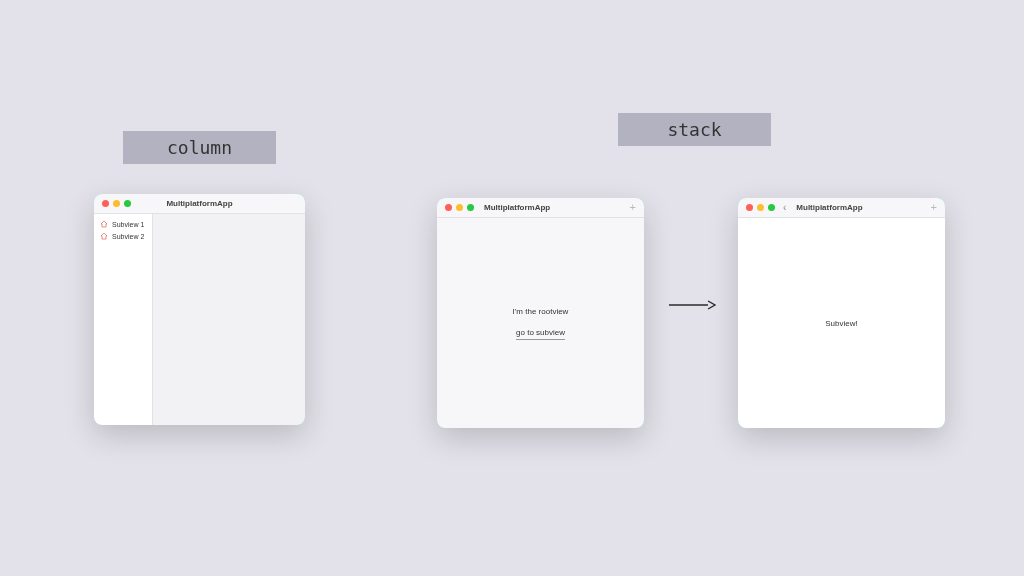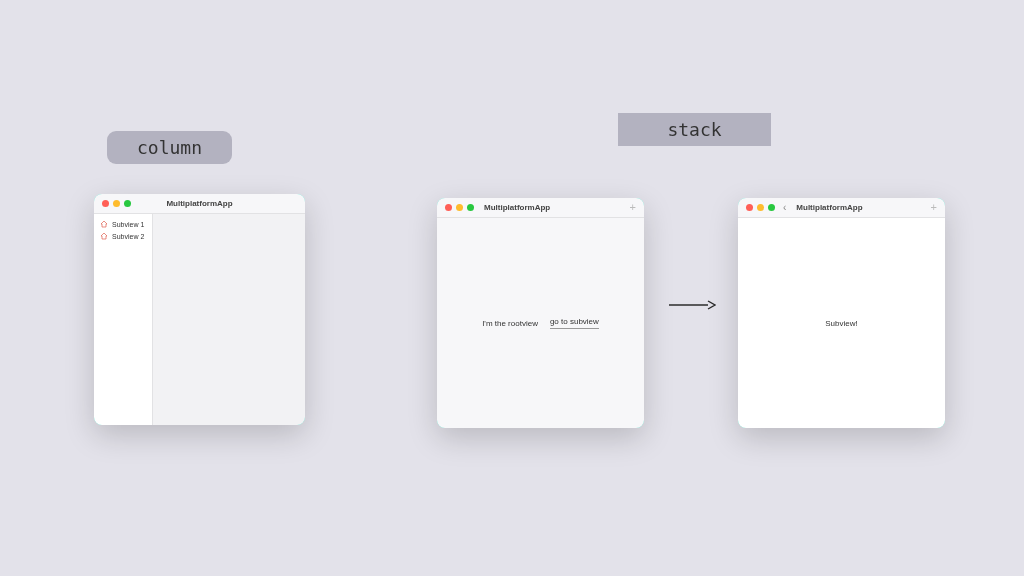--- a/index.html
+++ b/index.html
@@ -13,21 +13,21 @@
   }
   .label-box {
     position: absolute;
     background: #b3b2c0;
     color: #333;
     font-family: ui-monospace, "SF Mono", Menlo, monospace;
     font-size: 18px;
     padding: 6px 18px;
     text-align: center;
   }
-  .label-column { left: 107px; top: 131px; width: 125px; border-radius: 9px; }
+  .label-column { left: 123px; top: 131px; width: 153px; }
   .label-stack  { left: 618px; top: 113px; width: 153px; }
 
   .win {
     position: absolute;
     background: #5eead4;
     border-radius: 8px;
     box-shadow: 0 10px 30px rgba(0,0,0,0.18);
     overflow: hidden;
   }
   .win1 { left: 94px;  top: 194px; width: 211px; height: 231px; }
@@ -89,20 +89,21 @@
   .sb-icon {
     width: 8px; height: 8px;
     display: inline-flex; align-items: center; justify-content: center;
   }
   .sb-icon svg { width: 8px; height: 8px; }
   .win1-content { flex: 1; background: #f2f2f4; }
 
   .win-body-center {
     height: calc(100% - 20px);
     display: flex;
+    flex-direction: column;
     align-items: center;
     justify-content: center;
     gap: 12px;
     background: #f7f7f9;
   }
   .win3 .win-body-center { background: #ffffff; text-align: center; }
   .root-text { font-size: 8px; color: #333; }
   .link-text {
     font-size: 8px; color: #333;
     border-bottom: 1px solid #999;

